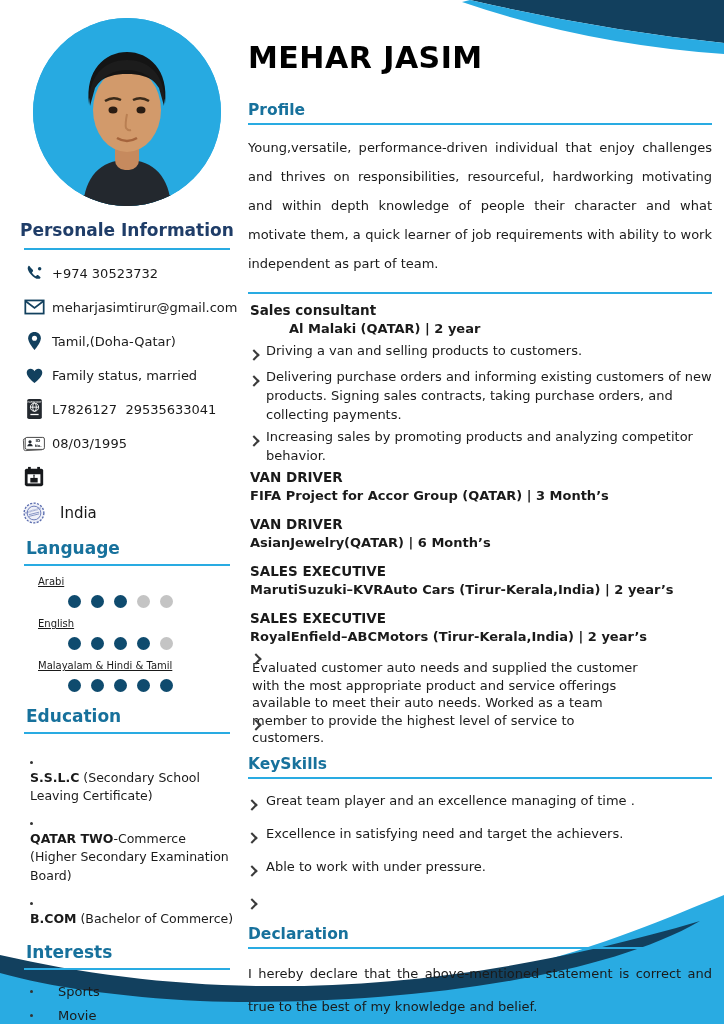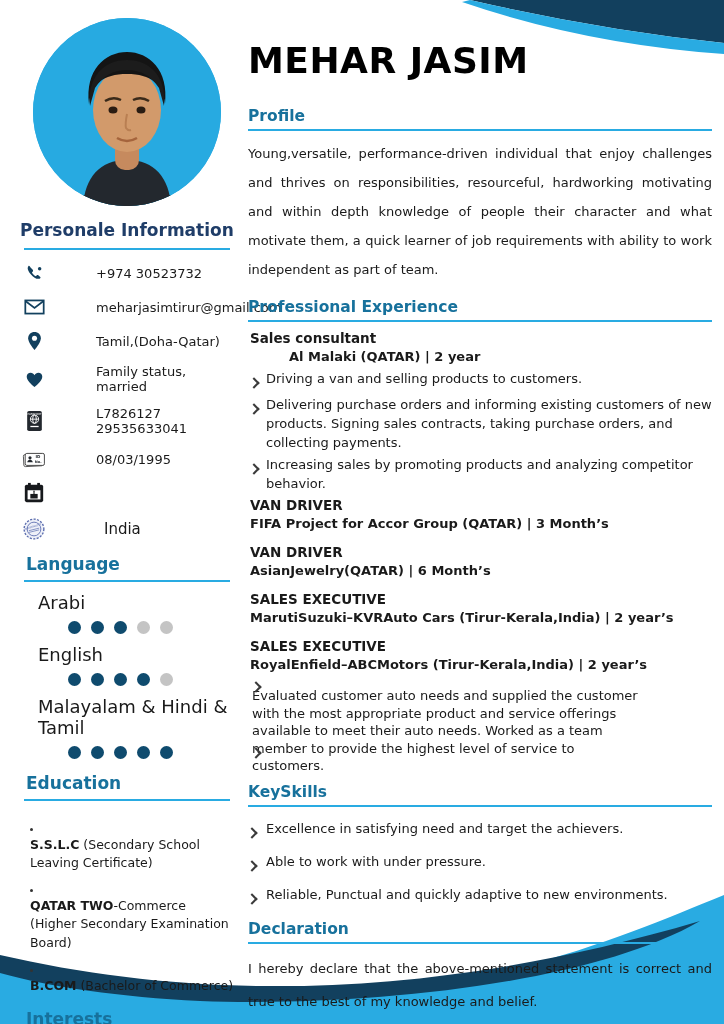--- a/index.html
+++ b/index.html
@@ -11,38 +11,38 @@
   
   .deco{position:absolute;left:0;pointer-events:none;}
   .deco-top{top:0;}
   .deco-bottom{bottom:0;}
   
   .sidebar{position:absolute;left:20px;top:14px;width:214px;}
   .photo-wrap{width:188px;height:188px;border-radius:50%;overflow:hidden;margin:4px auto 14px auto;background:#27aae1;}
   .side-title{font-size:17px;color:#1f3d68;margin:2px 0 8px 0;}
   .sec-title{font-size:17px;color:#17719c;margin:14px 0 6px 6px;}
   .rule{border:none;border-top:2px solid #29abe2;margin:0 0 10px 4px;width:206px;}
-  .contact-row{display:flex;align-items:center;margin:12px 0 12px 2px;min-height:22px;gap:44px;}
+  .contact-row{display:flex;align-items:center;margin:12px 0 12px 2px;min-height:22px;}
   .contact-row .cicon{width:24px;flex:0 0 24px;display:flex;justify-content:center;align-items:center;margin-right:6px;}
   .contact-row .ctext{font-size:13px;color:#1a1a1a;white-space:pre-wrap;}
   .lang-block{margin:0 0 8px 18px;}
-  .lang-name{font-size:18px;margin-bottom:8px;}
+  .lang-name{font-size:10px;margin-bottom:8px;text-decoration:underline;}
   .dots{margin-left:48px;margin-bottom:10px;display:flex;gap:10px;}
   .dot{width:13px;height:13px;border-radius:50%;background:#c4c4c4;}
   .dot.filled{background:#0f4b6e;}
   .edu-item{display:flex;margin:0 0 10px 10px;font-size:12.5px;line-height:1.45;flex-direction:column;}
   .edu-item .bdot{flex:0 0 14px;padding-top:1px;color:#333;}
   .bdot i{display:block;width:3px;height:3px;border-radius:50%;background:#333;margin-top:6px;}
   .edu-item b{font-weight:bold;}
   .int-item{display:flex;margin:0 0 9px 10px;font-size:13px;}
   .int-item .bdot{flex:0 0 14px;}
   .int-item .itext{margin-left:14px;}
   
   .main{position:absolute;left:248px;top:40px;width:464px;}
-  .name{font-size:36px;font-weight:bold;color:#000;letter-spacing:.5px;margin:0 0 26px 0;}
+  .name{font-size:30px;font-weight:bold;color:#000;letter-spacing:.5px;margin:0 0 26px 0;}
   .m-sec-title{font-size:15.5px;color:#17719c;margin:0 0 4px 0;}
   .m-rule{border:none;border-top:2px solid #29abe2;margin:0 0 8px 0;width:100%;}
   .para{font-size:13px;line-height:29px;text-align:justify;margin:0 0 14px 0;}
   .job{margin:0 0 4px 2px;}
   .job-role{font-size:13.5px;font-weight:bold;line-height:1.3;}
   .job-org{font-size:13px;font-weight:bold;line-height:1.35;margin-bottom:12px;}
   .blist{margin:4px 0 2px 0;}
   .brow{display:flex;font-size:13px;line-height:19px;margin-bottom:3px;}
   .brow .chev-c{flex:0 0 16px;padding-top:4px;}
   .chev{display:inline-block;width:6px;height:6px;border-top:2px solid #3a3a3a;border-right:2px solid #3a3a3a;transform:rotate(45deg);}
@@ -264,21 +264,20 @@
 </aside>
 
 <main class="main">
 
   <h1 class="name">MEHAR JASIM</h1>
 
   <h3 class="m-sec-title">Profile</h3>
   <hr class="m-rule">
   <p class="para">Young,versatile, performance-driven individual that enjoy challenges and thrives on responsibilities, resourceful, hardworking motivating and within depth knowledge of people their character and what motivate them, a quick learner of job requirements with ability to work independent as part of team.</p>
 
-  <h3 class="m-sec-title">Professional Experience</h3>
   <hr class="m-rule">
 
   <div class="job">
     <div class="job-role">Sales consultant</div>
     <div class="job-org" style="margin-bottom:4px;margin-left:39px;">Al Malaki (QATAR) | 2 year</div>
     <div class="blist">
       <div class="brow">
         <span class="chev-c"><span class="chev"></span></span>
         <span>Driving a van and selling products to customers.</span>
       </div>
@@ -316,28 +315,31 @@
       <span class="chev chev2"></span>
       <div class="eval-text">Evaluated customer auto needs and supplied the customer with the most appropriate product and service offerings available to meet their auto needs. Worked as a team member to provide the highest level of service to customers.</div>
     </div>
   </div>
 
   <h3 class="m-sec-title keyskills-gap">KeySkills</h3>
   <hr class="m-rule" style="margin-bottom:14px;">
 
   <div class="skill-row">
     <span class="chev-c"><span class="chev"></span></span>
+    <span>Great team player and an excellence managing of time .</span>
+  </div>
+  <div class="skill-row">
+    <span class="chev-c"><span class="chev"></span></span>
     <span>Excellence in satisfying need and target the achievers.</span>
   </div>
   <div class="skill-row">
     <span class="chev-c"><span class="chev"></span></span>
     <span>Able to work with under pressure.</span>
   </div>
   <div class="skill-row">
     <span class="chev-c"><span class="chev"></span></span>
-    <span>Reliable, Punctual and quickly adaptive to new environments.</span>
   </div>
 
   <h3 class="m-sec-title" style="margin-top:2px;">Declaration</h3>
   <hr class="m-rule">
   <p class="decl-para">I hereby declare that the above-mentioned statement is correct and true to the best of my knowledge and belief.</p>
 
 </main>
 
 </body></html>

